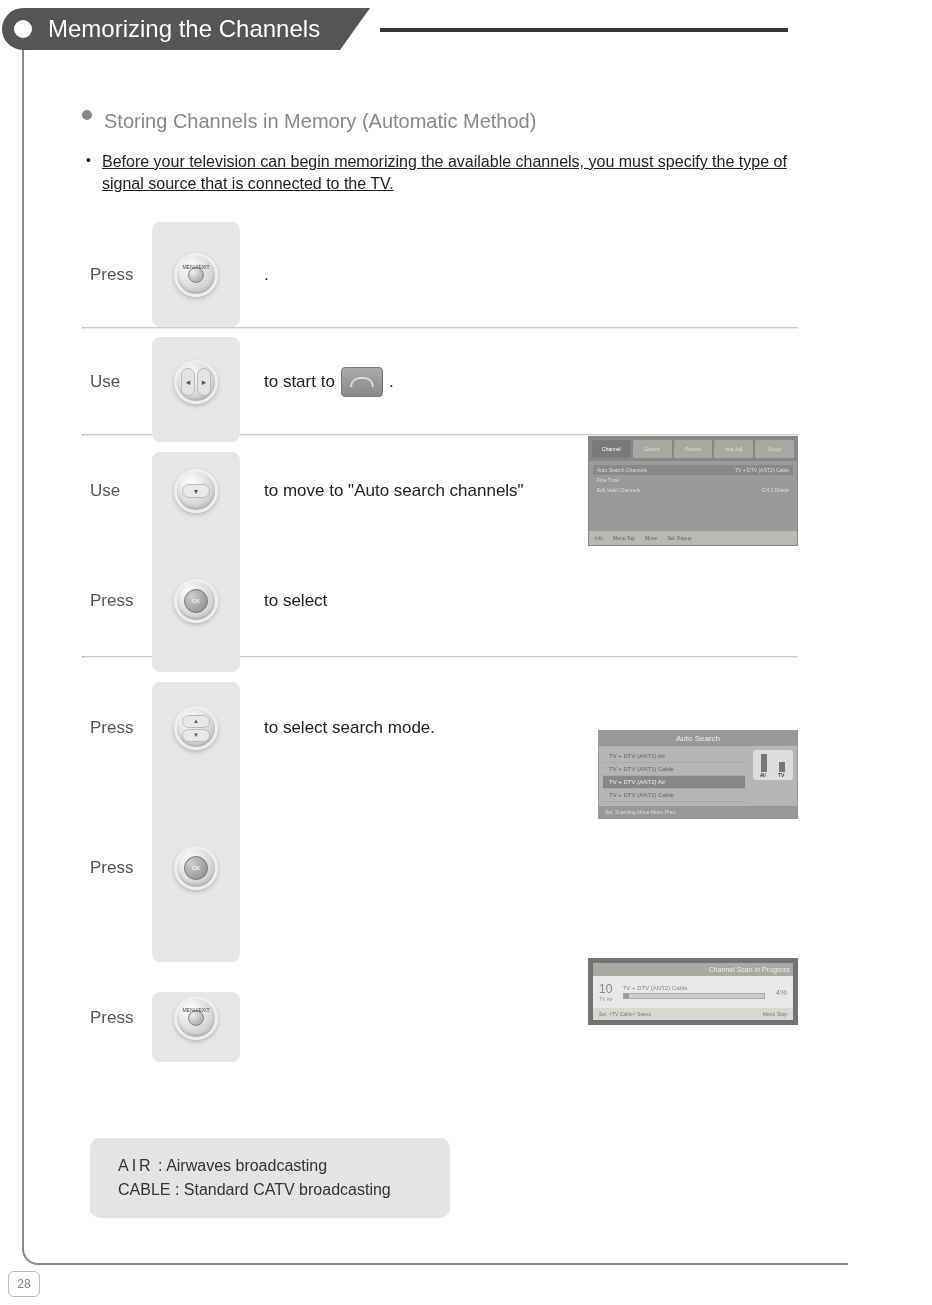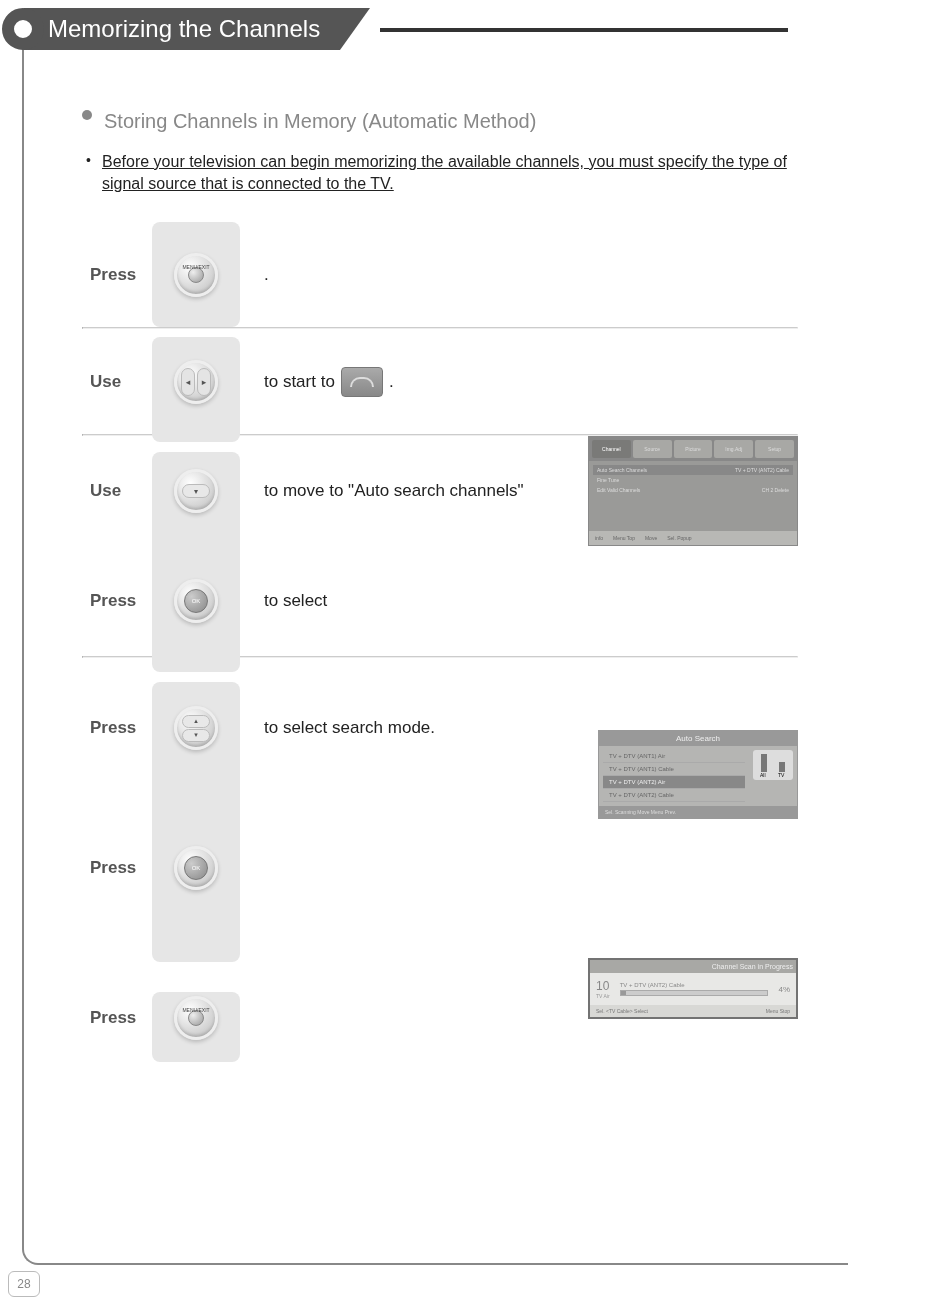--- a/index.html
+++ b/index.html
@@ -127,21 +127,20 @@
     }
     .step-divider {
       border-top: 1px solid #ccc;
       margin: 0;
     }
     .step-label {
       width: 70px;
       color: #555;
       font-size: 17px;
       padding-left: 8px;
-      font-weight: bold;
     }
     .step-button-wrap {
       width: 88px;
       display: flex;
       justify-content: center;
       align-items: center;
     }
     .remote-btn {
       width: 44px;
       height: 44px;
@@ -290,21 +289,21 @@
     }
     .osd2 .title { background: #999; color: #eee; text-align: center; padding: 3px; font-size: 8px; }
     .osd2 .opts { padding: 4px; }
     .osd2 .opt { padding: 3px 6px; color: #666; border-bottom: 1px solid #aaa; }
     .osd2 .opt.hl { background: #888; color: #eee; }
     .osd2 .toggle { float: right; width: 40px; height: 30px; background: #ddd; margin: 4px; border-radius: 3px; display:flex; align-items:flex-end; justify-content:space-around; font-size:5px; padding:2px; }
     .osd2 .toggle .bar { width:6px; background:#777; margin:0 1px; }
     .osd2 .foot2 { background: #999; padding: 3px 6px; font-size: 5px; color: #ddd; }
     .osd3 {
       width: 210px;
-      border: 2px solid #737373;
+      border: 5px solid #737373;
       font-size: 6px;
     }
     .osd3 .hdr { background: #a8a8a5; color: #eee; padding: 3px; text-align: right; font-size:7px; }
     .osd3 .mid { background: #e8e8e6; padding: 6px; display: flex; align-items: center; gap: 10px; }
     .osd3 .ch { font-size: 12px; color: #888; }
     .osd3 .prog { flex:1; }
     .osd3 .bar { height: 6px; background: #ccc; border: 1px solid #aaa; position: relative;}
     .osd3 .bar::after { content:''; position:absolute; left:0; top:0; bottom:0; width:4%; background:#999;}
     .osd3 .foot3 { background: #d8d8d5; padding: 3px 6px; font-size: 5px; color: #777; display:flex; justify-content:space-between;}
     .note-box {
@@ -507,18 +506,26 @@
               </div>
               <div class="foot3">
                 <span>Sel.  &lt;TV Cable&gt; Select</span>
                   <span>Menu   Stop</span>
               </div>
             </div>
           </div>
         </div>
       </div>
 
+      <div class="note-box">
+        <div>
+          <span class="air-label">AIR</span><span> : Airwaves broadcasting</span>
+        </div>
+        <div>
+          <span>CABLE</span><span> : Standard CATV broadcasting</span>
+        </div>
+      </div>
 
     </div>
   </div>
 
   <div class="page-num">28</div>
 </div>
 
 </body></html>

